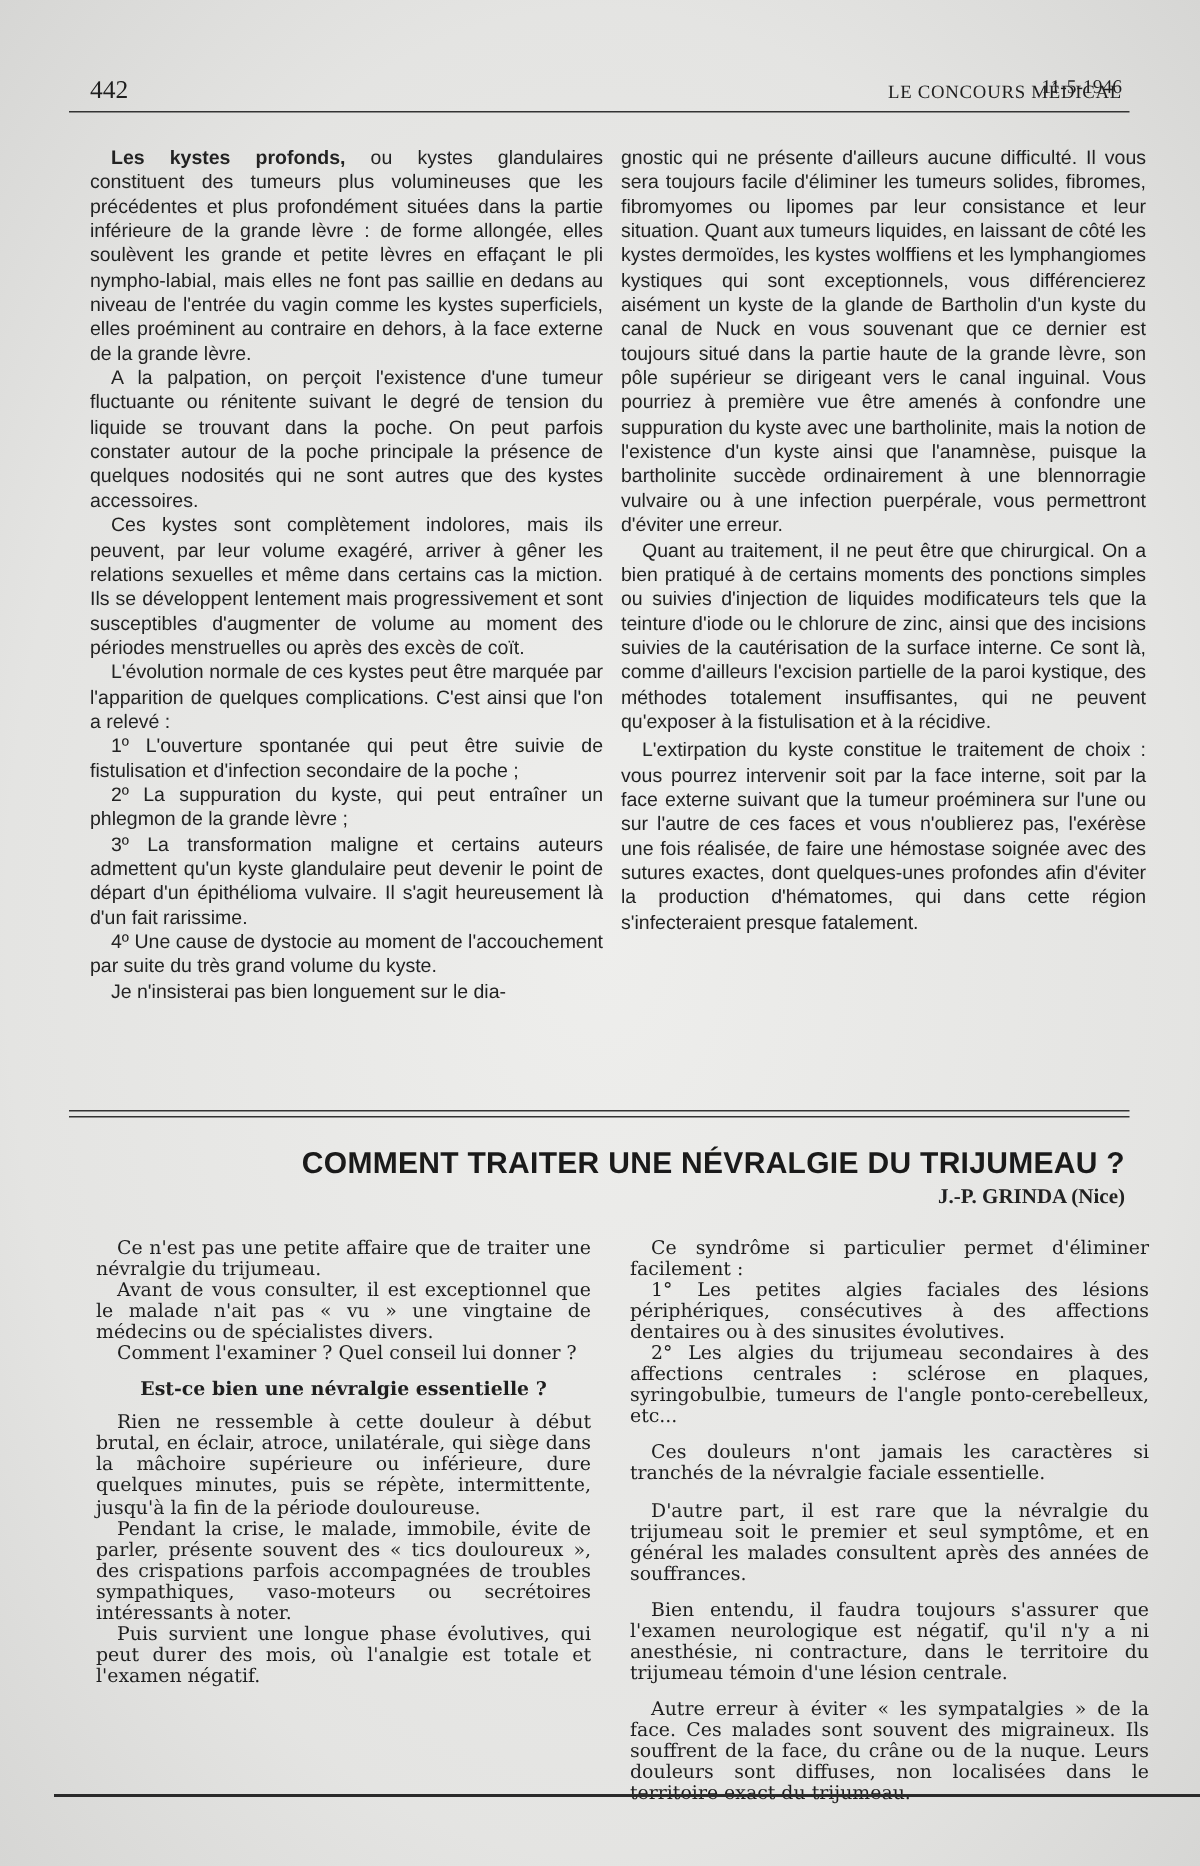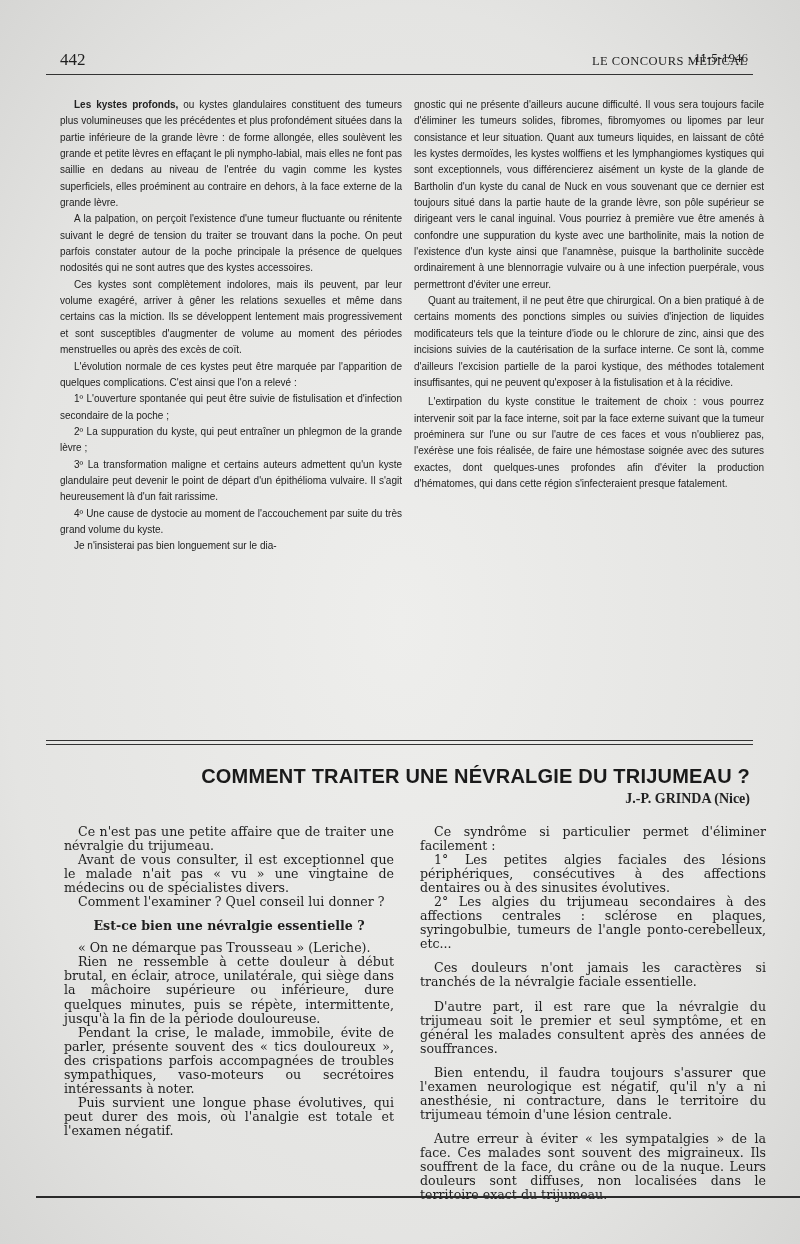--- a/index.html
+++ b/index.html
@@ -18,21 +18,21 @@
     font-family: "Liberation Serif", serif;
   }
   .rh-page { position: absolute; left: 0; top: 0; font-size: 17px; }
   .rh-title { position: absolute; left: 0; right: 0; top: 4px; text-align: right; font-size: 12.5px; letter-spacing: 0.5px; }
   .rh-date { position: absolute; right: 0; top: 0; font-size: 13px; }
   .rule-top { position: absolute; left: 46px; top: 74px; width: 707px; height: 1px; background: #333; }
 
   .col {
     position: absolute;
     font-family: "Liberation Sans", sans-serif;
-    font-size: 10px; line-height: 16.35px;
+    font-size: 13px; line-height: 16.35px;
     text-align: justify;
     color: #222;
   }
   .col p { margin: 0; text-indent: 14px; }
   .col p.noindent { text-indent: 0; }
   .col1 { left: 60px; top: 97px; width: 342px; }
   .col2 { left: 414px; top: 97px; width: 350px; }
 
   .b { font-weight: bold; }
 
@@ -67,21 +67,21 @@
 
   <div class="running-head">
     <span class="rh-page">442</span>
     <div class="rh-title">LE CONCOURS MÉDICAL</div>
     <span class="rh-date">11-5-1946</span>
   </div>
   <div class="rule-top"></div>
 
   <div class="col col1">
     <p><span class="b">Les kystes profonds,</span><span> ou kystes glandulaires constituent des tumeurs plus volumineuses que les précédentes et plus profondément situées dans la partie inférieure de la grande lèvre : de forme allongée, elles soulèvent les grande et petite lèvres en effaçant le pli nympho-labial, mais elles ne font pas saillie en dedans au niveau de l'entrée du vagin comme les kystes superficiels, elles proéminent au contraire en dehors, à la face externe de la grande lèvre.</span></p>
-    <p>A la palpation, on perçoit l'existence d'une tumeur fluctuante ou rénitente suivant le degré de tension du traiter se trouvant dans la poche. On peut parfois constater autour de la poche principale la présence de quelques nodosités qui ne sont autres que des kystes accessoires.</p>
+    <p>A la palpation, on perçoit l'existence d'une tumeur fluctuante ou rénitente suivant le degré de tension du liquide se trouvant dans la poche. On peut parfois constater autour de la poche principale la présence de quelques nodosités qui ne sont autres que des kystes accessoires.</p>
     <p>Ces kystes sont complètement indolores, mais ils peuvent, par leur volume exagéré, arriver à gêner les relations sexuelles et même dans certains cas la miction. Ils se développent lentement mais progressivement et sont susceptibles d'augmenter de volume au moment des périodes menstruelles ou après des excès de coït.</p>
     <p>L'évolution normale de ces kystes peut être marquée par l'apparition de quelques complications. C'est ainsi que l'on a relevé :</p>
     <p>1º L'ouverture spontanée qui peut être suivie de fistulisation et d'infection secondaire de la poche ;</p>
     <p>2º La suppuration du kyste, qui peut entraîner un phlegmon de la grande lèvre ;</p>
     <p>3º La transformation maligne et certains auteurs admettent qu'un kyste glandulaire peut devenir le point de départ d'un épithélioma vulvaire. Il s'agit heureusement là d'un fait rarissime.</p>
     <p>4º Une cause de dystocie au moment de l'accouchement par suite du très grand volume du kyste.</p>
     <p>Je n'insisterai pas bien longuement sur le dia-</p>
   </div>
 
   <div class="col col2">
@@ -94,21 +94,20 @@
   <div class="double-rule" style="top:744px"></div>
 
   <div class="section-title">COMMENT TRAITER UNE NÉVRALGIE DU TRIJUMEAU ?</div>
   <div class="byline">J.-P. GRINDA (Nice)</div>
 
   <div class="col-serif col3">
     <p>Ce n'est pas une petite affaire que de traiter une névralgie du trijumeau.</p>
     <p>Avant de vous consulter, il est exceptionnel que le malade n'ait pas « vu » une vingtaine de médecins ou de spécialistes divers.</p>
     <p>Comment l'examiner ? Quel conseil lui donner ?</p>
     <p class="subhead">Est-ce bien une névralgie essentielle ?</p>
-    <p>« On ne démarque pas Trousseau » (Leriche).</p>
     <p>Rien ne ressemble à cette douleur à début brutal, en éclair, atroce, unilatérale, qui siège dans la mâchoire supérieure ou inférieure, dure quelques minutes, puis se répète, intermittente, jusqu'à la fin de la période douloureuse.</p>
     <p>Pendant la crise, le malade, immobile, évite de parler, présente souvent des « tics douloureux », des crispations parfois accompagnées de troubles sympathiques, vaso-moteurs ou secrétoires intéressants à noter.</p>
     <p>Puis survient une longue phase évolutives, qui peut durer des mois, où l'analgie est totale et l'examen négatif.</p>
   </div>
 
   <div class="col-serif col4">
     <p>Ce syndrôme si particulier permet d'éliminer facilement :</p>
     <p>1° Les petites algies faciales des lésions périphériques, consécutives à des affections dentaires ou à des sinusites évolutives.</p>
     <p>2° Les algies du trijumeau secondaires à des affections centrales : sclérose en plaques, syringobulbie, tumeurs de l'angle ponto-cerebelleux, etc...</p>
     <p class="gap">Ces douleurs n'ont jamais les caractères si tranchés de la névralgie faciale essentielle.</p>

